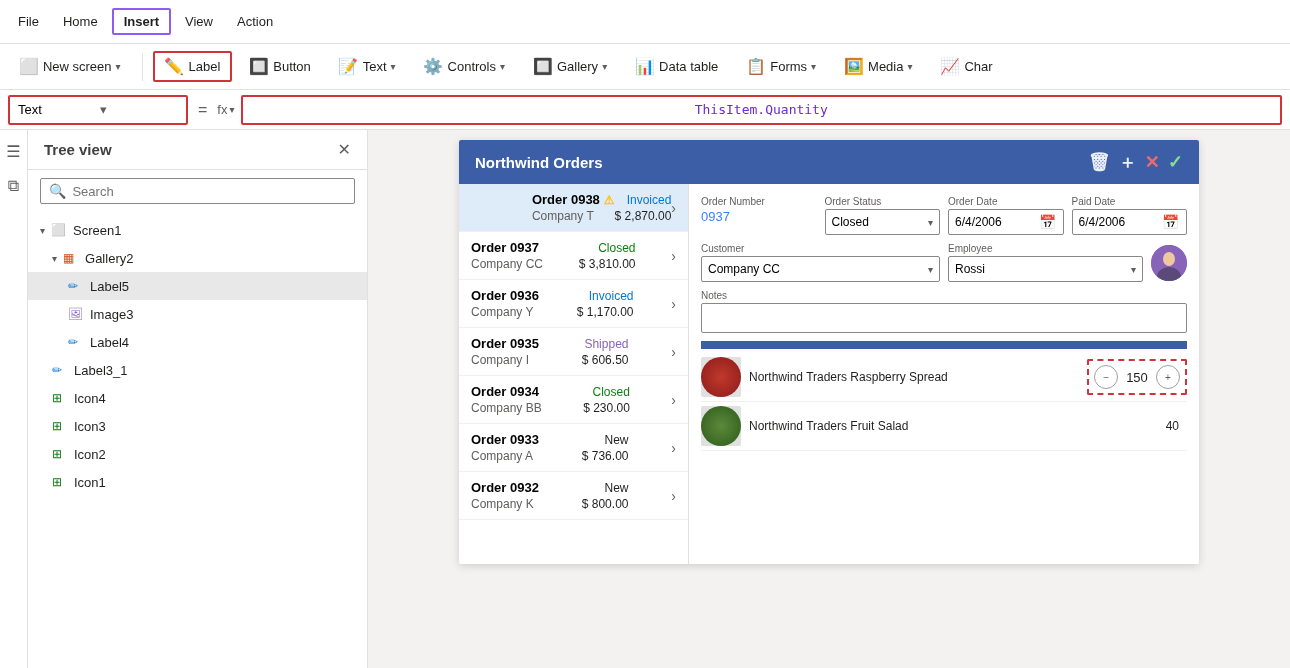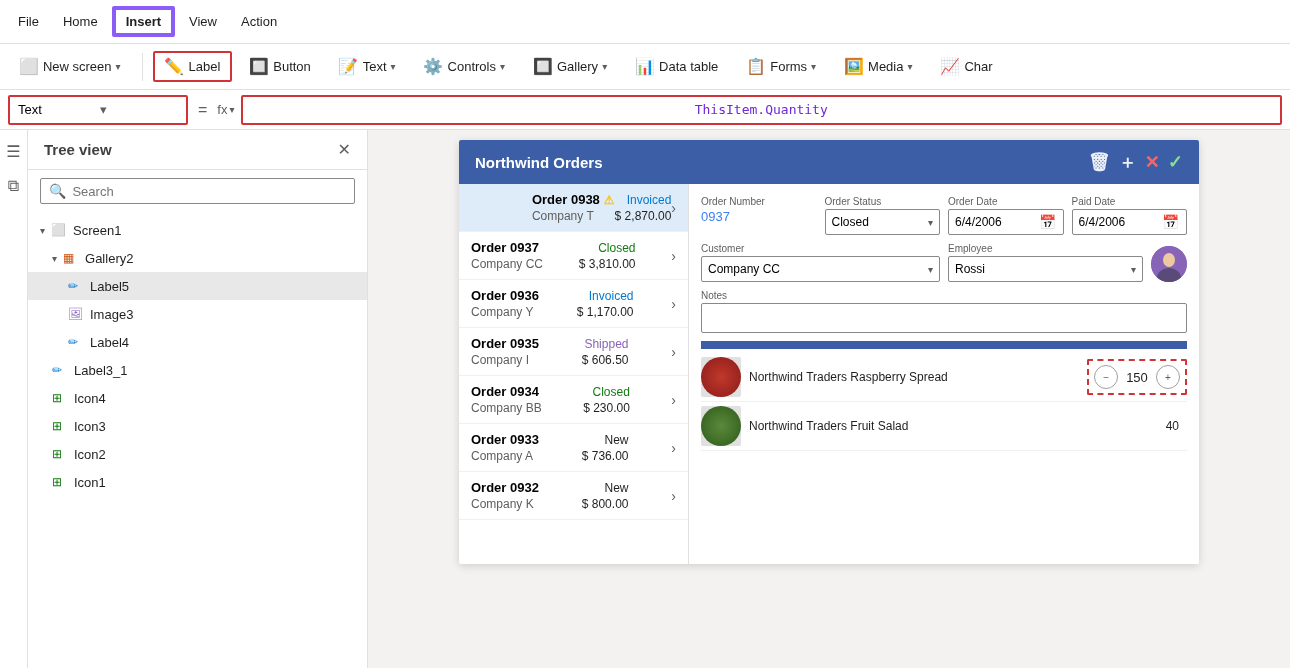--- a/index.html
+++ b/index.html
@@ -6,21 +6,21 @@
     body { font-family: 'Segoe UI', Arial, sans-serif; font-size: 13px; background: #f3f2f1; overflow: hidden; width: 1290px; height: 668px; }
 
     
     .menu-bar {
       display: flex; align-items: center; height: 44px; background: #fff;
       border-bottom: 1px solid #e0e0e0; padding: 0 8px; gap: 4px;
     }
     .menu-item {
       padding: 4px 10px; cursor: pointer; border-radius: 2px; font-size: 13px; color: #201f1e;
     }
-    .menu-item.active { border: 4px solid #8b5cf6; font-weight: 600; }
+    .menu-item.active { border: 2px solid #8b5cf6; font-weight: 600; }
 
     
     .toolbar {
       display: flex; align-items: center; height: 46px; background: #fff;
       border-bottom: 1px solid #e0e0e0; padding: 0 8px; gap: 6px;
     }
     .toolbar-btn {
       display: flex; align-items: center; gap: 4px; padding: 4px 10px;
       border: 1px solid transparent; border-radius: 2px; cursor: pointer;
       font-size: 13px; color: #201f1e; background: #fff;
@@ -483,21 +483,21 @@
           </div>
 
           <div class="detail-row-2col" style="grid-template-columns: 1fr 1fr; display:grid; gap:8px; margin-bottom:8px;">
             <div>
               <div class="nw-field-label">Customer</div>
               <div class="nw-field-input dropdown">
                 <span>Company CC</span>
                 <span class="drop-icon">▾</span>
               </div>
             </div>
-            <div style="display:flex; gap:8px; align-items:flex-end;">
+            <div style="display:flex; gap:8px; align-items:center;">
               <div style="flex:1;">
                 <div class="nw-field-label">Employee</div>
                 <div class="nw-field-input dropdown">
                   <span>Rossi</span>
                   <span class="drop-icon">▾</span>
                 </div>
               </div>
               <div class="nw-avatar">
                 <svg width="36" height="36" viewBox="0 0 36 36">
                   <circle cx="18" cy="18" r="18" fill="#8764b8"></circle>

